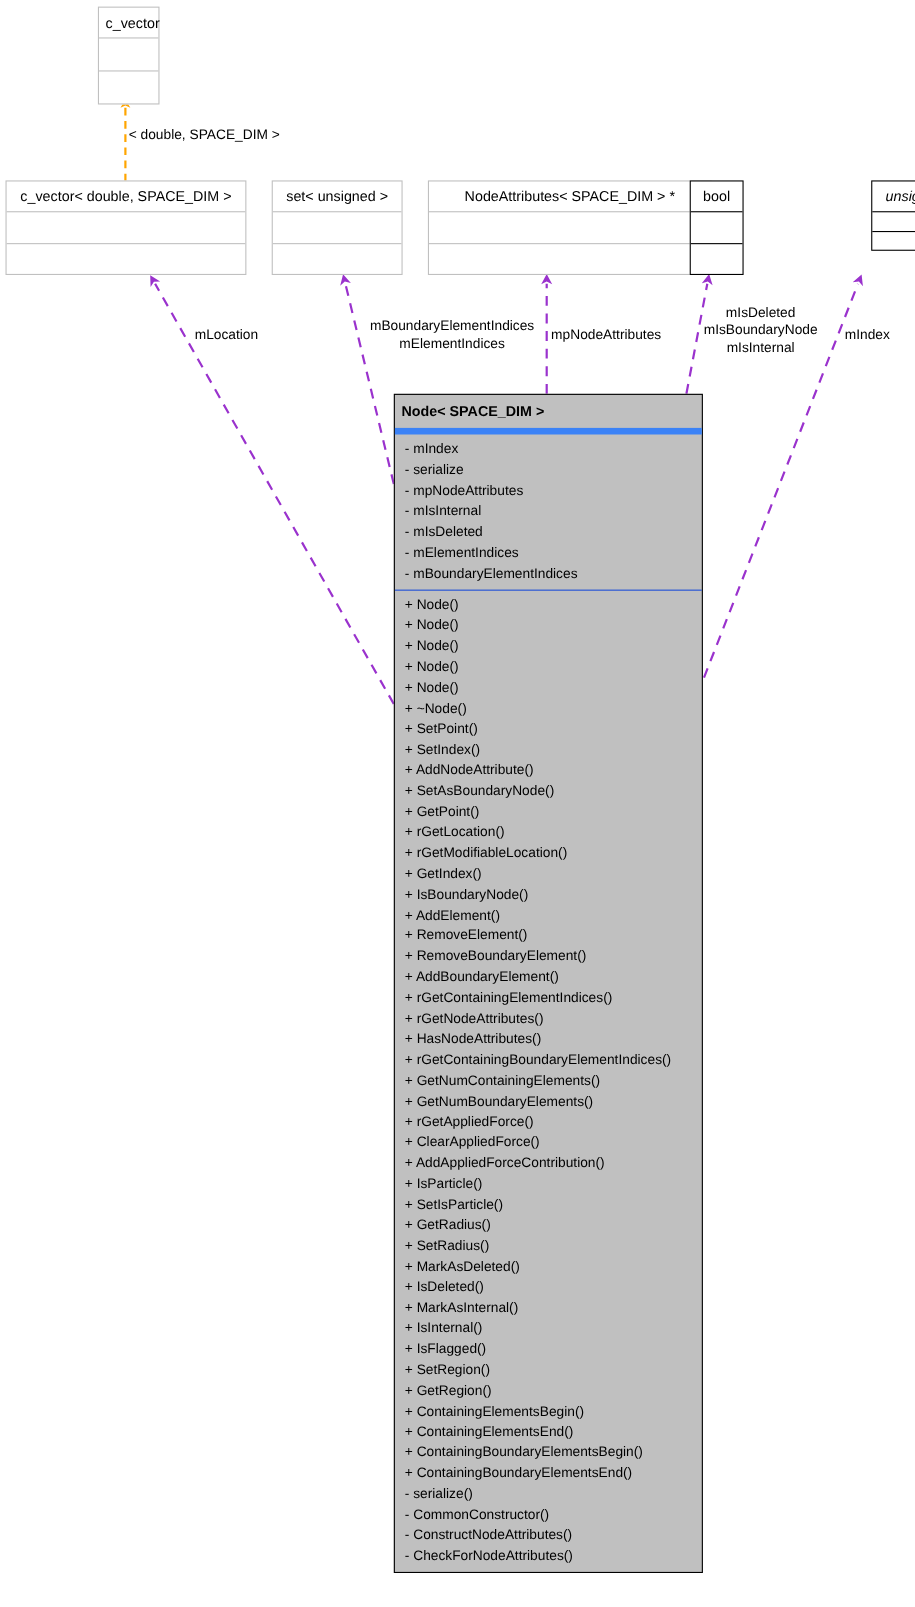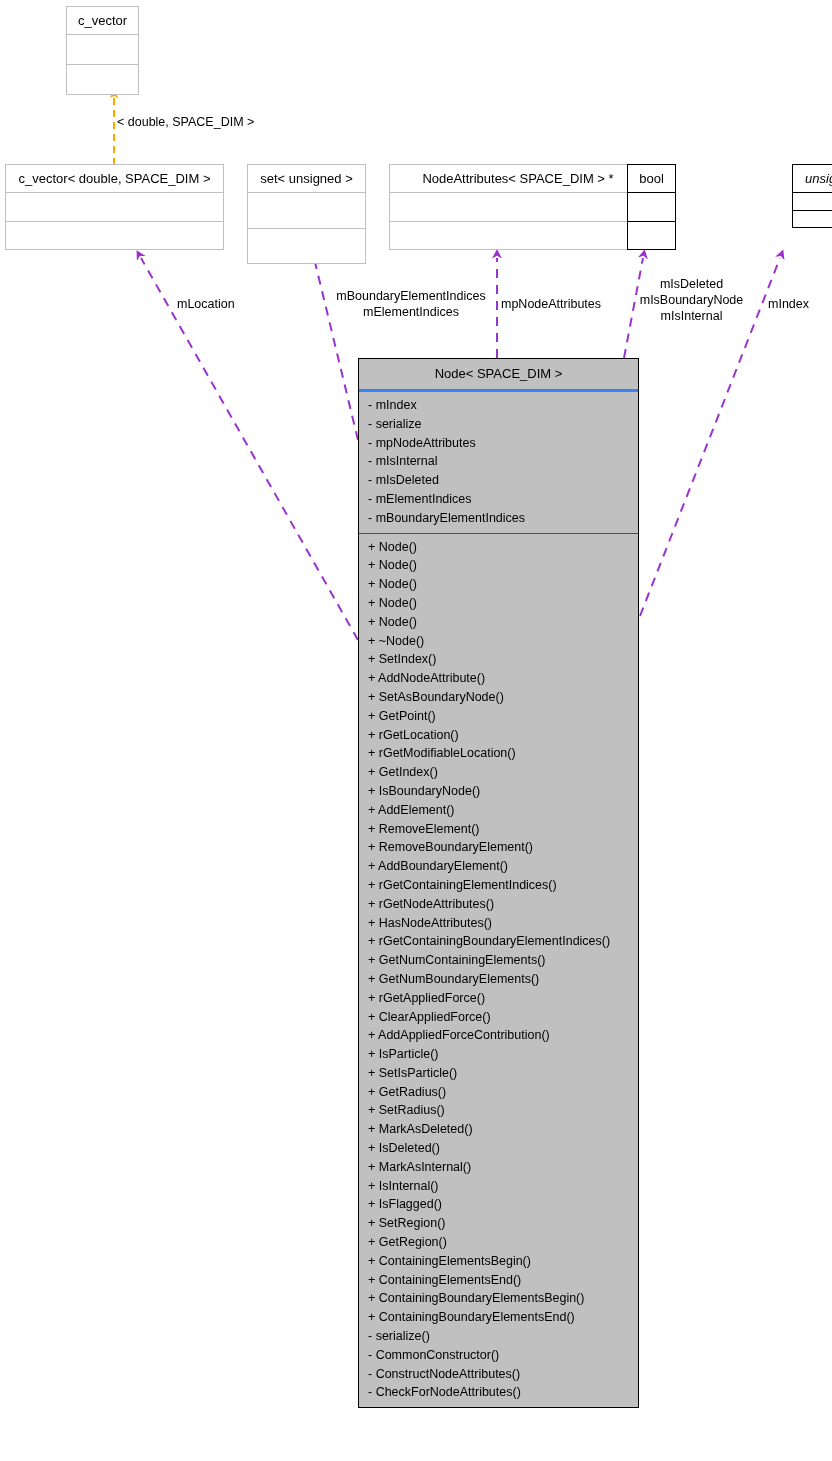--- a/index.html
+++ b/index.html
@@ -68,27 +68,27 @@
   .uml-main {
     position: absolute;
     box-sizing: border-box;
     border: 1px solid #000;
     background: #c0c0c0;
     display: flex;
     flex-direction: column;
   }
   .uml-main .main-title {
     box-sizing: border-box;
-    text-align: center;
     font-size: 13px;
     line-height: 1;
     padding: 8px 6px 9px 6px;
-    border-bottom: 3px solid #3b82f6;
-    color: #000;
-    white-space: nowrap;
+    border-bottom: 6px solid #3b82f6;
+    color: #000;
+    white-space: nowrap;
+    font-weight: bold;
   }
   .uml-main .main-section {
     box-sizing: border-box;
     padding: 4px 0 5px 0;
   }
   .uml-main .main-section.sec-sep {
     border-top: 1px solid #1d4ed8;
   }
   .uml-main .member {
     font-size: 12.5px;
@@ -143,33 +143,33 @@
 
     <g>
       <line x1="624" y1="358" x2="643" y2="258" stroke="#9a32cd" stroke-width="2" stroke-dasharray="9,7" marker-end="url(#arrow-purple)"></line>
     </g>
 
     <g>
       <line x1="640" y1="616" x2="780" y2="258" stroke="#9a32cd" stroke-width="2" stroke-dasharray="9,7" marker-end="url(#arrow-purple)"></line>
     </g>
   </svg>
 
-  <div class="uml-box gray-frame" style="left:66px; top:6px; width:73px; height:89px;">
+  <div class="uml-box gray-frame" style="left:89px; top:6px; width:56px; height:89px;">
     <div class="row-title">c_vector</div>
     <div class="row-empty row-sep"></div>
     <div class="row-empty row-sep"></div>
   </div>
 
   <div class="uml-box gray-frame" style="left:5px; top:164px; width:219px; height:86px;">
     <div class="row-title">c_vector&lt; double, SPACE_DIM &gt;</div>
     <div class="row-empty row-sep"></div>
     <div class="row-empty row-sep"></div>
   </div>
 
-  <div class="uml-box gray-frame" style="left:247px; top:164px; width:119px; height:100px;">
+  <div class="uml-box gray-frame" style="left:247px; top:164px; width:119px; height:86px;">
     <div class="row-title">set&lt; unsigned &gt;</div>
     <div class="row-empty row-sep"></div>
     <div class="row-empty row-sep"></div>
   </div>
 
   <div class="uml-box gray-frame" style="left:389px; top:164px; width:258px; height:86px;">
     <div class="row-title">NodeAttributes&lt; SPACE_DIM &gt; *</div>
     <div class="row-empty row-sep"></div>
     <div class="row-empty row-sep"></div>
   </div>
@@ -216,20 +216,21 @@
         <div class="member">- mElementIndices</div>
         <div class="member">- mBoundaryElementIndices</div>
       </div>
     <div class="main-section sec-sep" id="node-methods-section">
         <div class="member">+ Node()</div>
         <div class="member">+ Node()</div>
         <div class="member">+ Node()</div>
         <div class="member">+ Node()</div>
         <div class="member">+ Node()</div>
         <div class="member">+ ~Node()</div>
+        <div class="member">+ SetPoint()</div>
         <div class="member">+ SetIndex()</div>
         <div class="member">+ AddNodeAttribute()</div>
         <div class="member">+ SetAsBoundaryNode()</div>
         <div class="member">+ GetPoint()</div>
         <div class="member">+ rGetLocation()</div>
         <div class="member">+ rGetModifiableLocation()</div>
         <div class="member">+ GetIndex()</div>
         <div class="member">+ IsBoundaryNode()</div>
         <div class="member">+ AddElement()</div>
         <div class="member">+ RemoveElement()</div>

